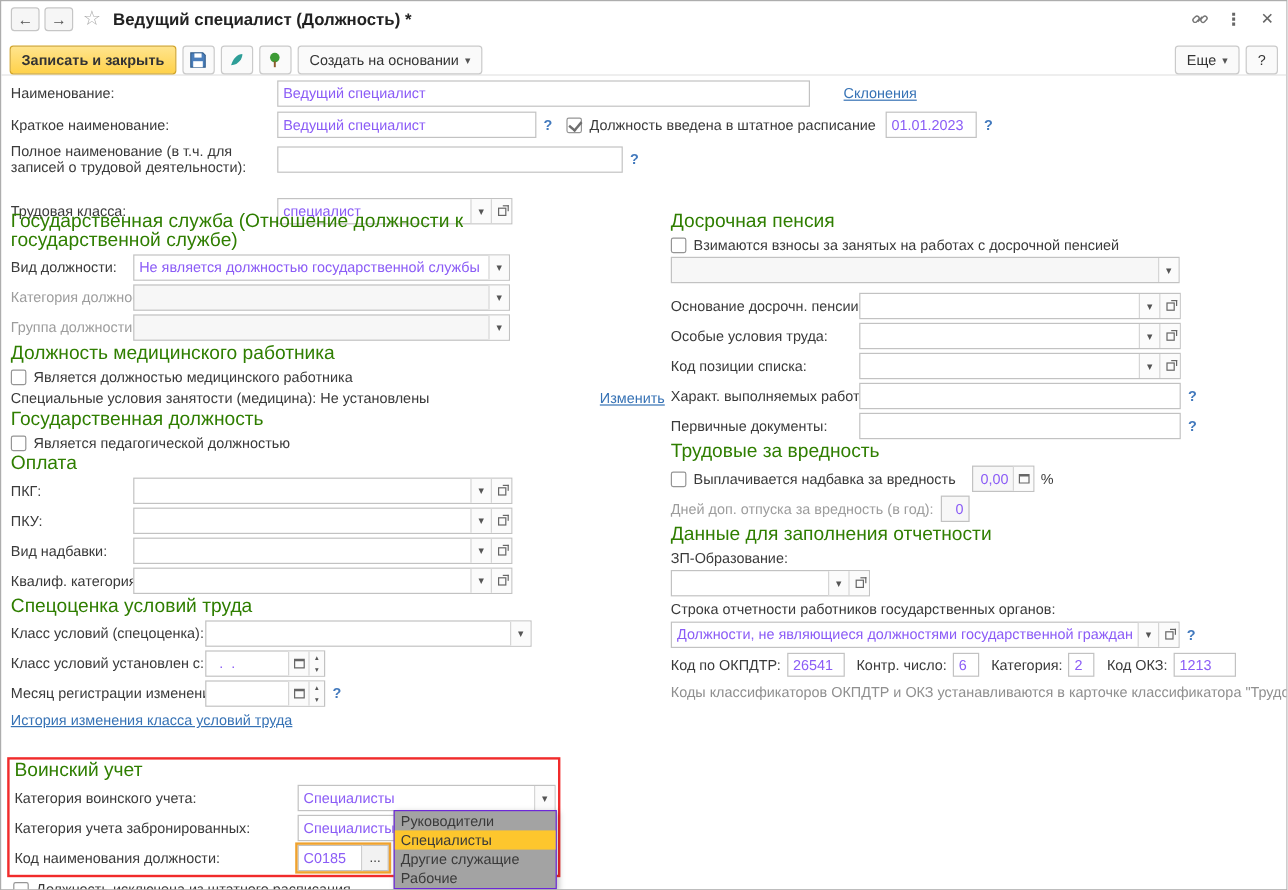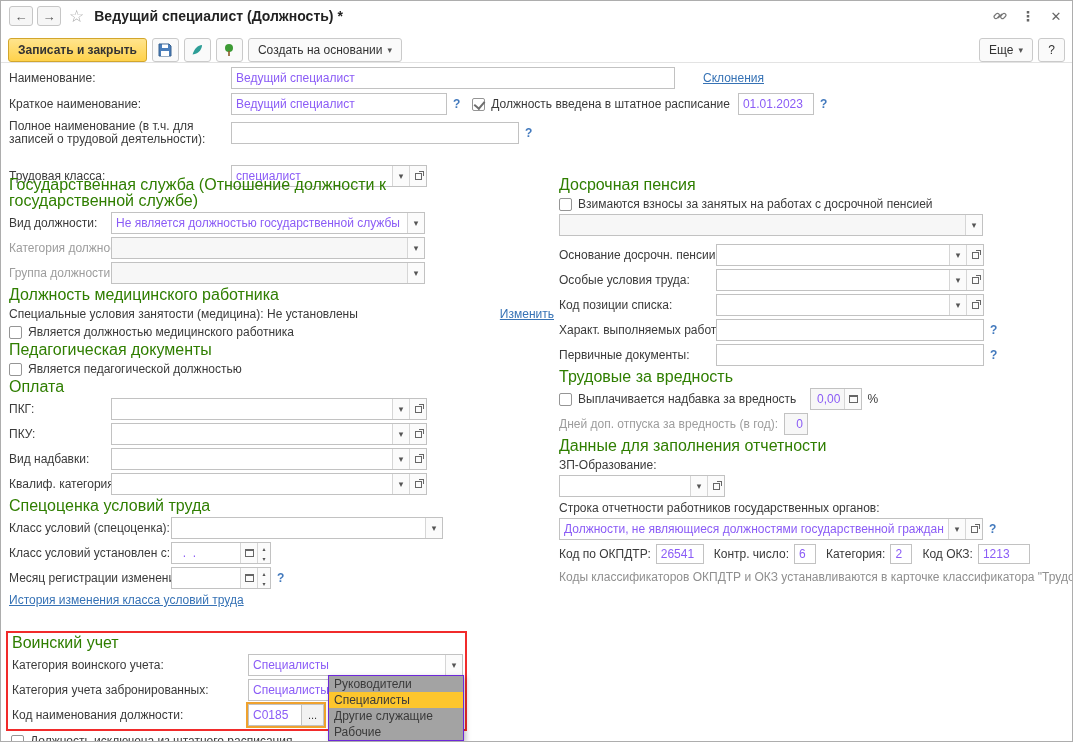--- a/index.html
+++ b/index.html
@@ -175,29 +175,29 @@
     <div class="row">
       <div class="lbl dis" style="width:102px">Группа должности:</div>
       <div class="fld dis" style="width:314px">
         <input style="">
         <span class="fbtn">▾</span>
       </div>
     </div>
 
     <div class="sect">Должность медицинского работника</div>
     <div class="cbrow">
+      <span class="cb"></span>
+      <span class="lbl">Является должностью медицинского работника</span>
+    </div>
+    <div class="cbrow">
       <span class="lbl">Специальные условия занятости (медицина): Не установлены</span>
       <span class="link" style="margin-left:auto">Изменить</span>
     </div>
-    <div class="cbrow">
-      <span class="cb"></span>
-      <span class="lbl">Является должностью медицинского работника</span>
-    </div>
-
-    <div class="sect">Педагогическая документы</div>
+
+    <div class="sect">Государственная должность</div>
     <div class="cbrow">
       <span class="cb"></span>
       <span class="lbl">Является педагогической должностью</span>
     </div>
 
     <div class="sect">Оплата</div>
     <div class="row">
       <div class="lbl" style="width:102px">ПКГ:</div>
       <div class="fld" style="width:316px">
         <input style="">

